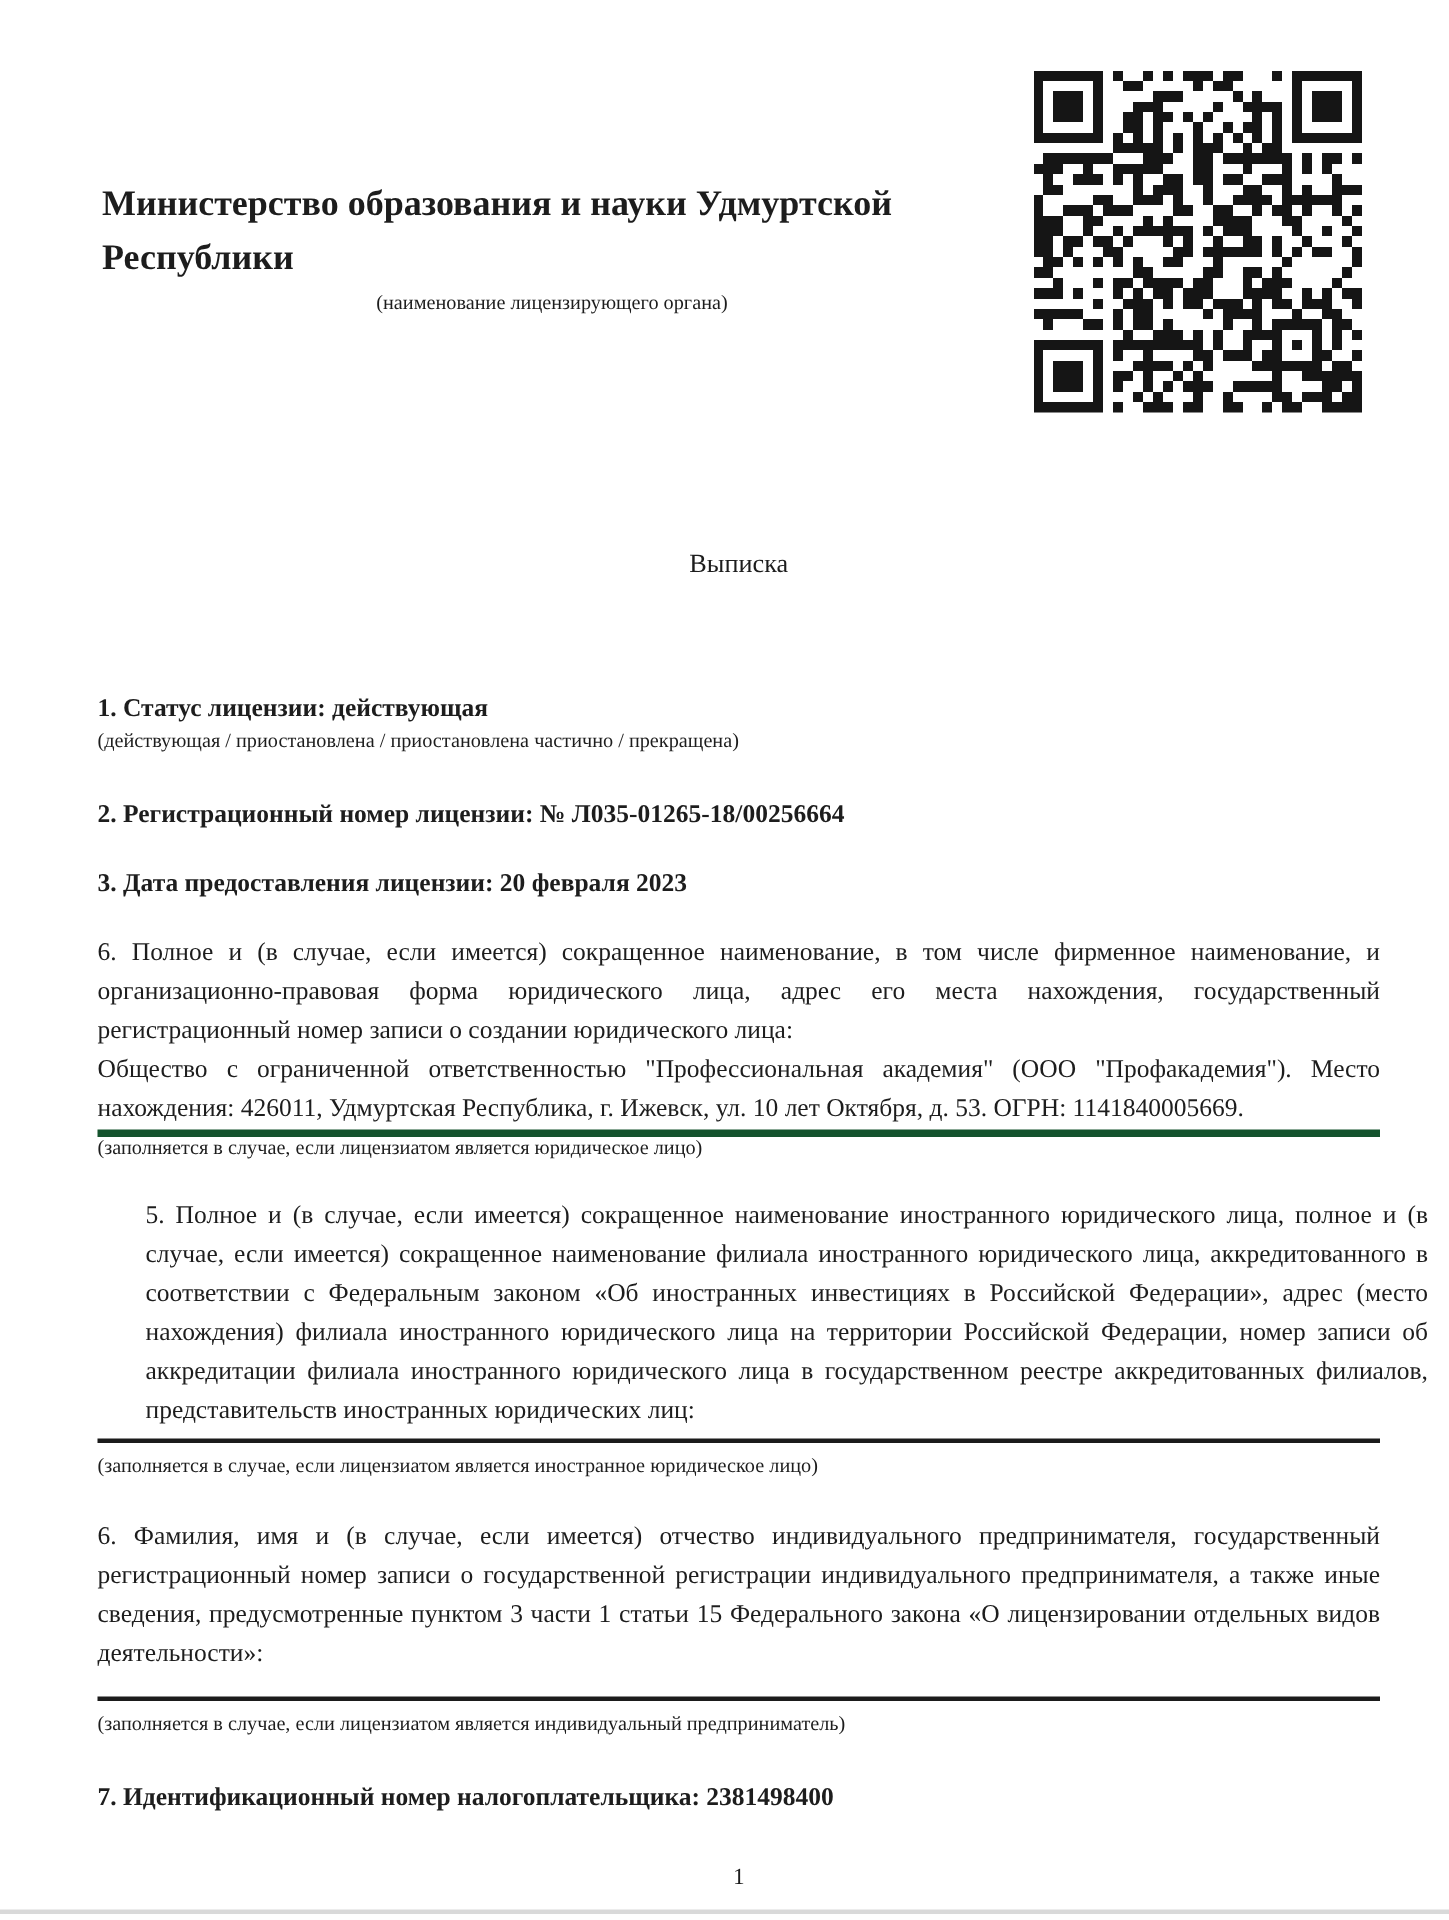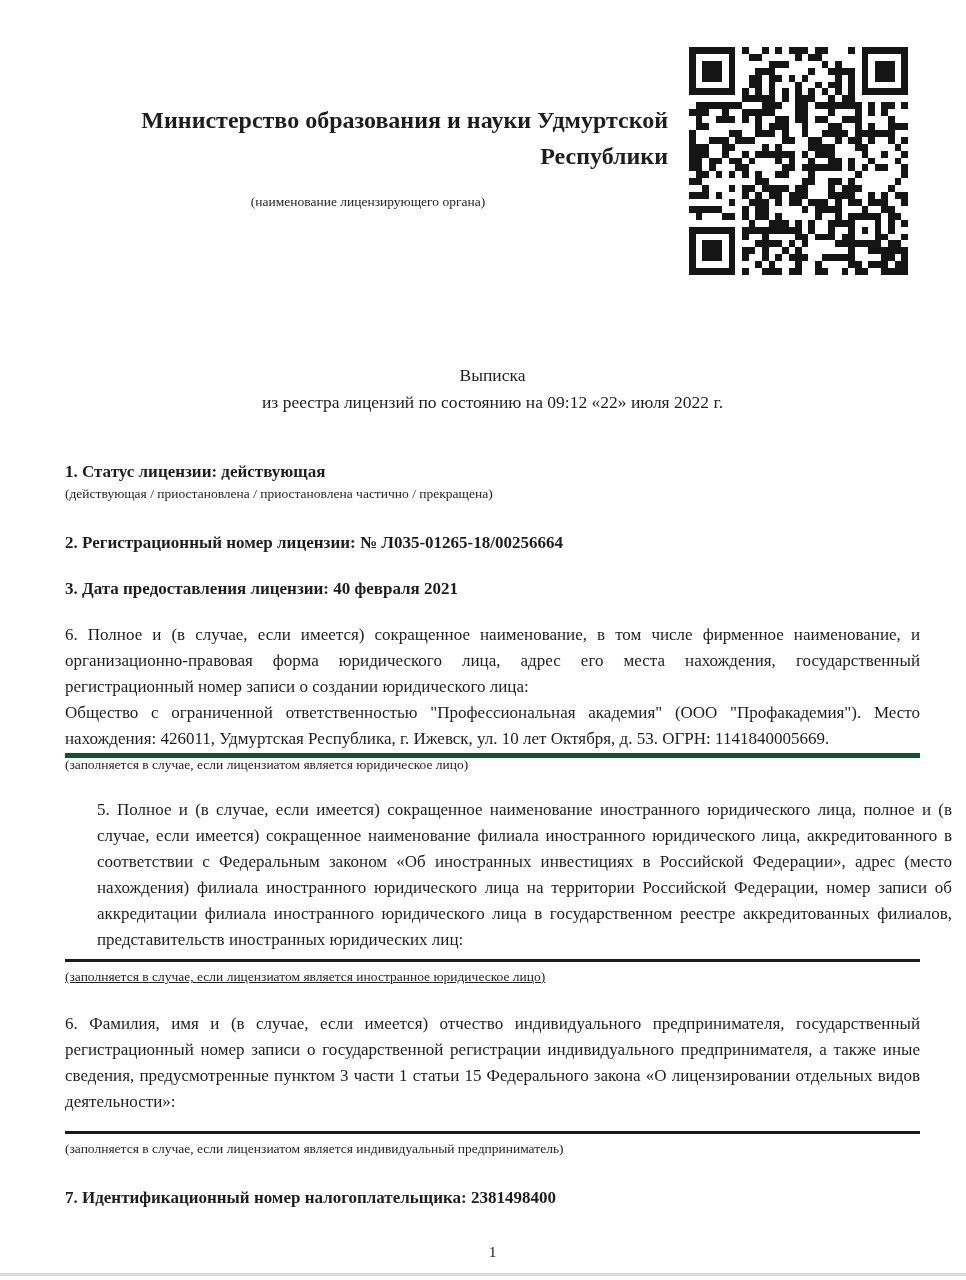--- a/index.html
+++ b/index.html
@@ -6,22 +6,22 @@
   .page{
     position:relative;
     width:966px;height:1280px;
     background:#ffffff;
     font-family:"Liberation Serif","DejaVu Serif",serif;
     color:#1d1d1d;
     overflow:hidden;
   }
   
   .header-title{
-    position:absolute;left:68px;top:102px;width:600px;
-    font-size:24px;font-weight:700;line-height:36px;text-align:right;
+    position:absolute;left:68px;top:118px;width:600px;
+    font-size:24px;font-weight:700;line-height:36px;text-align:left;
   }
   .header-caption{
     position:absolute;left:68px;top:194px;width:600px;
     font-size:13.5px;text-align:center;
   }
   .qr{
     position:absolute;left:689px;top:47px;width:219px;height:228px;
   }
   .qr svg{display:block;width:100%;height:100%;}
   
@@ -47,21 +47,21 @@
   .underlined{border-bottom:5px solid #14532d;padding-bottom:1px;}
   .b1{top:459px;}
   .cap1{top:486px;}
   .b2{top:530px;}
   .b3{top:576px;}
   .p4{top:622px;}
   .p4v{top:700px;}
   .cap4{top:757px;}
   .p5{top:797px;margin-left:32px;}
   .rule5{top:959px;}
-  .cap5{top:969px;text-decoration:underline;}
+  .cap5{top:969px;}
   .p6{top:1011px;}
   .rule6{top:1131px;}
   .cap6{top:1141px;}
   .b7{top:1185px;}
   .page-number{
     position:absolute;left:0;top:1243px;width:855px;
     font-size:15.5px;text-align:center;
   }
   .page-edge{
     position:absolute;left:0;top:1273px;width:966px;height:3px;
@@ -82,29 +82,28 @@
   <div class="qr">
     <svg id="qrsvg" viewBox="0 0 33 33" preserveAspectRatio="none" shape-rendering="crispEdges" aria-hidden="true">
         <path d="M0 0h1v1h-1zM1 0h1v1h-1zM2 0h1v1h-1zM3 0h1v1h-1zM4 0h1v1h-1zM5 0h1v1h-1zM6 0h1v1h-1zM8 0h1v1h-1zM11 0h1v1h-1zM13 0h1v1h-1zM15 0h1v1h-1zM16 0h1v1h-1zM17 0h1v1h-1zM19 0h1v1h-1zM20 0h1v1h-1zM24 0h1v1h-1zM26 0h1v1h-1zM27 0h1v1h-1zM28 0h1v1h-1zM29 0h1v1h-1zM30 0h1v1h-1zM31 0h1v1h-1zM32 0h1v1h-1zM0 1h1v1h-1zM6 1h1v1h-1zM9 1h1v1h-1zM10 1h1v1h-1zM16 1h1v1h-1zM18 1h1v1h-1zM19 1h1v1h-1zM26 1h1v1h-1zM32 1h1v1h-1zM0 2h1v1h-1zM2 2h1v1h-1zM3 2h1v1h-1zM4 2h1v1h-1zM6 2h1v1h-1zM12 2h1v1h-1zM13 2h1v1h-1zM14 2h1v1h-1zM20 2h1v1h-1zM22 2h1v1h-1zM26 2h1v1h-1zM28 2h1v1h-1zM29 2h1v1h-1zM30 2h1v1h-1zM32 2h1v1h-1zM0 3h1v1h-1zM2 3h1v1h-1zM3 3h1v1h-1zM4 3h1v1h-1zM6 3h1v1h-1zM10 3h1v1h-1zM11 3h1v1h-1zM12 3h1v1h-1zM18 3h1v1h-1zM21 3h1v1h-1zM22 3h1v1h-1zM23 3h1v1h-1zM24 3h1v1h-1zM26 3h1v1h-1zM28 3h1v1h-1zM29 3h1v1h-1zM30 3h1v1h-1zM32 3h1v1h-1zM0 4h1v1h-1zM2 4h1v1h-1zM3 4h1v1h-1zM4 4h1v1h-1zM6 4h1v1h-1zM9 4h1v1h-1zM10 4h1v1h-1zM12 4h1v1h-1zM13 4h1v1h-1zM15 4h1v1h-1zM17 4h1v1h-1zM22 4h1v1h-1zM24 4h1v1h-1zM26 4h1v1h-1zM28 4h1v1h-1zM29 4h1v1h-1zM30 4h1v1h-1zM32 4h1v1h-1zM0 5h1v1h-1zM6 5h1v1h-1zM9 5h1v1h-1zM10 5h1v1h-1zM12 5h1v1h-1zM16 5h1v1h-1zM19 5h1v1h-1zM21 5h1v1h-1zM22 5h1v1h-1zM24 5h1v1h-1zM26 5h1v1h-1zM32 5h1v1h-1zM0 6h1v1h-1zM1 6h1v1h-1zM2 6h1v1h-1zM3 6h1v1h-1zM4 6h1v1h-1zM5 6h1v1h-1zM6 6h1v1h-1zM8 6h1v1h-1zM10 6h1v1h-1zM12 6h1v1h-1zM14 6h1v1h-1zM16 6h1v1h-1zM18 6h1v1h-1zM20 6h1v1h-1zM22 6h1v1h-1zM24 6h1v1h-1zM26 6h1v1h-1zM27 6h1v1h-1zM28 6h1v1h-1zM29 6h1v1h-1zM30 6h1v1h-1zM31 6h1v1h-1zM32 6h1v1h-1zM8 7h1v1h-1zM9 7h1v1h-1zM10 7h1v1h-1zM11 7h1v1h-1zM12 7h1v1h-1zM14 7h1v1h-1zM16 7h1v1h-1zM17 7h1v1h-1zM18 7h1v1h-1zM21 7h1v1h-1zM23 7h1v1h-1zM24 7h1v1h-1zM1 8h1v1h-1zM2 8h1v1h-1zM3 8h1v1h-1zM4 8h1v1h-1zM5 8h1v1h-1zM6 8h1v1h-1zM7 8h1v1h-1zM11 8h1v1h-1zM12 8h1v1h-1zM13 8h1v1h-1zM16 8h1v1h-1zM17 8h1v1h-1zM19 8h1v1h-1zM20 8h1v1h-1zM21 8h1v1h-1zM22 8h1v1h-1zM23 8h1v1h-1zM24 8h1v1h-1zM25 8h1v1h-1zM27 8h1v1h-1zM29 8h1v1h-1zM30 8h1v1h-1zM32 8h1v1h-1zM0 9h1v1h-1zM1 9h1v1h-1zM2 9h1v1h-1zM5 9h1v1h-1zM8 9h1v1h-1zM9 9h1v1h-1zM10 9h1v1h-1zM11 9h1v1h-1zM12 9h1v1h-1zM16 9h1v1h-1zM17 9h1v1h-1zM21 9h1v1h-1zM25 9h1v1h-1zM27 9h1v1h-1zM29 9h1v1h-1zM1 10h1v1h-1zM4 10h1v1h-1zM5 10h1v1h-1zM6 10h1v1h-1zM8 10h1v1h-1zM10 10h1v1h-1zM13 10h1v1h-1zM14 10h1v1h-1zM16 10h1v1h-1zM17 10h1v1h-1zM19 10h1v1h-1zM20 10h1v1h-1zM23 10h1v1h-1zM24 10h1v1h-1zM25 10h1v1h-1zM30 10h1v1h-1zM1 11h1v1h-1zM2 11h1v1h-1zM10 11h1v1h-1zM12 11h1v1h-1zM13 11h1v1h-1zM14 11h1v1h-1zM17 11h1v1h-1zM21 11h1v1h-1zM22 11h1v1h-1zM25 11h1v1h-1zM27 11h1v1h-1zM30 11h1v1h-1zM31 11h1v1h-1zM32 11h1v1h-1zM0 12h1v1h-1zM6 12h1v1h-1zM7 12h1v1h-1zM10 12h1v1h-1zM11 12h1v1h-1zM12 12h1v1h-1zM14 12h1v1h-1zM17 12h1v1h-1zM20 12h1v1h-1zM21 12h1v1h-1zM22 12h1v1h-1zM23 12h1v1h-1zM25 12h1v1h-1zM26 12h1v1h-1zM27 12h1v1h-1zM28 12h1v1h-1zM29 12h1v1h-1zM30 12h1v1h-1zM0 13h1v1h-1zM3 13h1v1h-1zM4 13h1v1h-1zM5 13h1v1h-1zM7 13h1v1h-1zM8 13h1v1h-1zM9 13h1v1h-1zM14 13h1v1h-1zM15 13h1v1h-1zM18 13h1v1h-1zM19 13h1v1h-1zM22 13h1v1h-1zM24 13h1v1h-1zM25 13h1v1h-1zM27 13h1v1h-1zM30 13h1v1h-1zM32 13h1v1h-1zM0 14h1v1h-1zM1 14h1v1h-1zM2 14h1v1h-1zM5 14h1v1h-1zM6 14h1v1h-1zM11 14h1v1h-1zM13 14h1v1h-1zM18 14h1v1h-1zM19 14h1v1h-1zM20 14h1v1h-1zM21 14h1v1h-1zM25 14h1v1h-1zM26 14h1v1h-1zM31 14h1v1h-1zM0 15h1v1h-1zM1 15h1v1h-1zM2 15h1v1h-1zM5 15h1v1h-1zM8 15h1v1h-1zM10 15h1v1h-1zM11 15h1v1h-1zM12 15h1v1h-1zM13 15h1v1h-1zM14 15h1v1h-1zM15 15h1v1h-1zM17 15h1v1h-1zM19 15h1v1h-1zM20 15h1v1h-1zM21 15h1v1h-1zM26 15h1v1h-1zM29 15h1v1h-1zM32 15h1v1h-1zM0 16h1v1h-1zM1 16h1v1h-1zM3 16h1v1h-1zM4 16h1v1h-1zM6 16h1v1h-1zM7 16h1v1h-1zM9 16h1v1h-1zM13 16h1v1h-1zM15 16h1v1h-1zM18 16h1v1h-1zM21 16h1v1h-1zM22 16h1v1h-1zM24 16h1v1h-1zM27 16h1v1h-1zM31 16h1v1h-1zM0 17h1v1h-1zM1 17h1v1h-1zM3 17h1v1h-1zM7 17h1v1h-1zM8 17h1v1h-1zM14 17h1v1h-1zM15 17h1v1h-1zM17 17h1v1h-1zM18 17h1v1h-1zM19 17h1v1h-1zM20 17h1v1h-1zM21 17h1v1h-1zM22 17h1v1h-1zM24 17h1v1h-1zM26 17h1v1h-1zM28 17h1v1h-1zM29 17h1v1h-1zM32 17h1v1h-1zM1 18h1v1h-1zM2 18h1v1h-1zM4 18h1v1h-1zM6 18h1v1h-1zM8 18h1v1h-1zM10 18h1v1h-1zM13 18h1v1h-1zM14 18h1v1h-1zM18 18h1v1h-1zM25 18h1v1h-1zM32 18h1v1h-1zM0 19h1v1h-1zM1 19h1v1h-1zM10 19h1v1h-1zM11 19h1v1h-1zM17 19h1v1h-1zM18 19h1v1h-1zM21 19h1v1h-1zM22 19h1v1h-1zM24 19h1v1h-1zM31 19h1v1h-1zM2 20h1v1h-1zM6 20h1v1h-1zM8 20h1v1h-1zM9 20h1v1h-1zM11 20h1v1h-1zM12 20h1v1h-1zM13 20h1v1h-1zM14 20h1v1h-1zM16 20h1v1h-1zM17 20h1v1h-1zM21 20h1v1h-1zM23 20h1v1h-1zM24 20h1v1h-1zM25 20h1v1h-1zM30 20h1v1h-1zM0 21h1v1h-1zM1 21h1v1h-1zM2 21h1v1h-1zM4 21h1v1h-1zM8 21h1v1h-1zM10 21h1v1h-1zM12 21h1v1h-1zM13 21h1v1h-1zM15 21h1v1h-1zM16 21h1v1h-1zM17 21h1v1h-1zM21 21h1v1h-1zM22 21h1v1h-1zM23 21h1v1h-1zM24 21h1v1h-1zM27 21h1v1h-1zM29 21h1v1h-1zM31 21h1v1h-1zM32 21h1v1h-1zM6 22h1v1h-1zM9 22h1v1h-1zM10 22h1v1h-1zM11 22h1v1h-1zM13 22h1v1h-1zM15 22h1v1h-1zM16 22h1v1h-1zM18 22h1v1h-1zM19 22h1v1h-1zM20 22h1v1h-1zM22 22h1v1h-1zM24 22h1v1h-1zM25 22h1v1h-1zM27 22h1v1h-1zM28 22h1v1h-1zM29 22h1v1h-1zM32 22h1v1h-1zM0 23h1v1h-1zM1 23h1v1h-1zM2 23h1v1h-1zM3 23h1v1h-1zM4 23h1v1h-1zM8 23h1v1h-1zM10 23h1v1h-1zM11 23h1v1h-1zM17 23h1v1h-1zM19 23h1v1h-1zM20 23h1v1h-1zM21 23h1v1h-1zM22 23h1v1h-1zM26 23h1v1h-1zM29 23h1v1h-1zM30 23h1v1h-1zM1 24h1v1h-1zM5 24h1v1h-1zM6 24h1v1h-1zM8 24h1v1h-1zM10 24h1v1h-1zM11 24h1v1h-1zM13 24h1v1h-1zM19 24h1v1h-1zM22 24h1v1h-1zM24 24h1v1h-1zM25 24h1v1h-1zM26 24h1v1h-1zM27 24h1v1h-1zM28 24h1v1h-1zM30 24h1v1h-1zM31 24h1v1h-1zM9 25h1v1h-1zM12 25h1v1h-1zM13 25h1v1h-1zM14 25h1v1h-1zM16 25h1v1h-1zM18 25h1v1h-1zM21 25h1v1h-1zM22 25h1v1h-1zM23 25h1v1h-1zM24 25h1v1h-1zM28 25h1v1h-1zM30 25h1v1h-1zM32 25h1v1h-1zM0 26h1v1h-1zM1 26h1v1h-1zM2 26h1v1h-1zM3 26h1v1h-1zM4 26h1v1h-1zM5 26h1v1h-1zM6 26h1v1h-1zM8 26h1v1h-1zM9 26h1v1h-1zM10 26h1v1h-1zM11 26h1v1h-1zM12 26h1v1h-1zM13 26h1v1h-1zM14 26h1v1h-1zM15 26h1v1h-1zM16 26h1v1h-1zM18 26h1v1h-1zM21 26h1v1h-1zM24 26h1v1h-1zM26 26h1v1h-1zM28 26h1v1h-1zM30 26h1v1h-1zM0 27h1v1h-1zM6 27h1v1h-1zM8 27h1v1h-1zM11 27h1v1h-1zM16 27h1v1h-1zM17 27h1v1h-1zM19 27h1v1h-1zM20 27h1v1h-1zM21 27h1v1h-1zM23 27h1v1h-1zM24 27h1v1h-1zM28 27h1v1h-1zM29 27h1v1h-1zM32 27h1v1h-1zM0 28h1v1h-1zM2 28h1v1h-1zM3 28h1v1h-1zM4 28h1v1h-1zM6 28h1v1h-1zM10 28h1v1h-1zM11 28h1v1h-1zM12 28h1v1h-1zM13 28h1v1h-1zM15 28h1v1h-1zM17 28h1v1h-1zM22 28h1v1h-1zM23 28h1v1h-1zM24 28h1v1h-1zM25 28h1v1h-1zM26 28h1v1h-1zM27 28h1v1h-1zM28 28h1v1h-1zM30 28h1v1h-1zM31 28h1v1h-1zM0 29h1v1h-1zM2 29h1v1h-1zM3 29h1v1h-1zM4 29h1v1h-1zM6 29h1v1h-1zM8 29h1v1h-1zM9 29h1v1h-1zM11 29h1v1h-1zM14 29h1v1h-1zM16 29h1v1h-1zM24 29h1v1h-1zM27 29h1v1h-1zM28 29h1v1h-1zM29 29h1v1h-1zM30 29h1v1h-1zM31 29h1v1h-1zM32 29h1v1h-1zM0 30h1v1h-1zM2 30h1v1h-1zM3 30h1v1h-1zM4 30h1v1h-1zM6 30h1v1h-1zM8 30h1v1h-1zM11 30h1v1h-1zM13 30h1v1h-1zM15 30h1v1h-1zM16 30h1v1h-1zM17 30h1v1h-1zM20 30h1v1h-1zM21 30h1v1h-1zM22 30h1v1h-1zM23 30h1v1h-1zM24 30h1v1h-1zM29 30h1v1h-1zM30 30h1v1h-1zM32 30h1v1h-1zM0 31h1v1h-1zM6 31h1v1h-1zM10 31h1v1h-1zM12 31h1v1h-1zM16 31h1v1h-1zM19 31h1v1h-1zM24 31h1v1h-1zM25 31h1v1h-1zM27 31h1v1h-1zM28 31h1v1h-1zM29 31h1v1h-1zM31 31h1v1h-1zM32 31h1v1h-1zM0 32h1v1h-1zM1 32h1v1h-1zM2 32h1v1h-1zM3 32h1v1h-1zM4 32h1v1h-1zM5 32h1v1h-1zM6 32h1v1h-1zM8 32h1v1h-1zM11 32h1v1h-1zM12 32h1v1h-1zM13 32h1v1h-1zM15 32h1v1h-1zM16 32h1v1h-1zM19 32h1v1h-1zM20 32h1v1h-1zM23 32h1v1h-1zM25 32h1v1h-1zM26 32h1v1h-1zM29 32h1v1h-1zM30 32h1v1h-1zM31 32h1v1h-1zM32 32h1v1h-1z" fill="#151515"></path>
       </svg>
   </div>
 
   <div class="content">
 
     <div class="doc-title">
       <div>Выписка</div>
-      <div>из реестра лицензий по состоянию на 09:12 «22» июля 2022 г.</div>
     </div>
 
     <div class="body-line b1">1. Статус лицензии: действующая</div>
     <div class="small-caption cap1">(действующая / приостановлена / приостановлена частично / прекращена)</div>
 
     <div class="body-line b2">2. Регистрационный номер лицензии: № Л035-01265-18/00256664</div>
 
-    <div class="body-line b3">3. Дата предоставления лицензии: 40 февраля 2021</div>
+    <div class="body-line b3">3. Дата предоставления лицензии: 20 февраля 2023</div>
 
     <p class="para p4">6. Полное и (в случае, если имеется) сокращенное наименование, в том числе фирменное наименование, и организационно-правовая форма юридического лица, адрес его места нахождения, государственный регистрационный номер записи о создании юридического лица:</p>
     <p class="para p4v underlined">Общество с ограниченной ответственностью "Профессиональная академия" (ООО "Профакадемия"). Место нахождения: 426011, Удмуртская Республика, г. Ижевск, ул. 10 лет Октября, д. 53. ОГРН: 1141840005669.</p>
     <div class="small-caption cap4">(заполняется в случае, если лицензиатом является юридическое лицо)</div>
 
     <p class="para p5">5. Полное и (в случае, если имеется) сокращенное наименование иностранного юридического лица, полное и (в случае, если имеется) сокращенное наименование филиала иностранного юридического лица, аккредитованного в соответствии с Федеральным законом «Об иностранных инвестициях в Российской Федерации», адрес (место нахождения) филиала иностранного юридического лица на территории Российской Федерации, номер записи об аккредитации филиала иностранного юридического лица в государственном реестре аккредитованных филиалов, представительств иностранных юридических лиц:</p>
     <div class="rule rule5"></div>
     <div class="small-caption cap5">(заполняется в случае, если лицензиатом является иностранное юридическое лицо)</div>
 
     <p class="para p6">6. Фамилия, имя и (в случае, если имеется) отчество индивидуального предпринимателя, государственный регистрационный номер записи о государственной регистрации индивидуального предпринимателя, а также иные сведения, предусмотренные пунктом 3 части 1 статьи 15 Федерального закона «О лицензировании отдельных видов деятельности»:</p>

